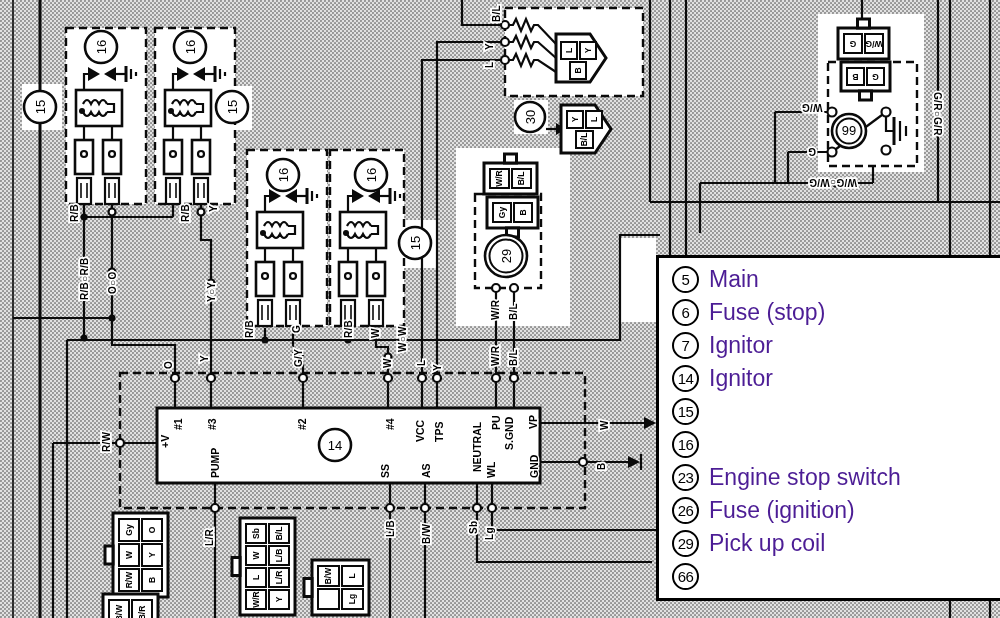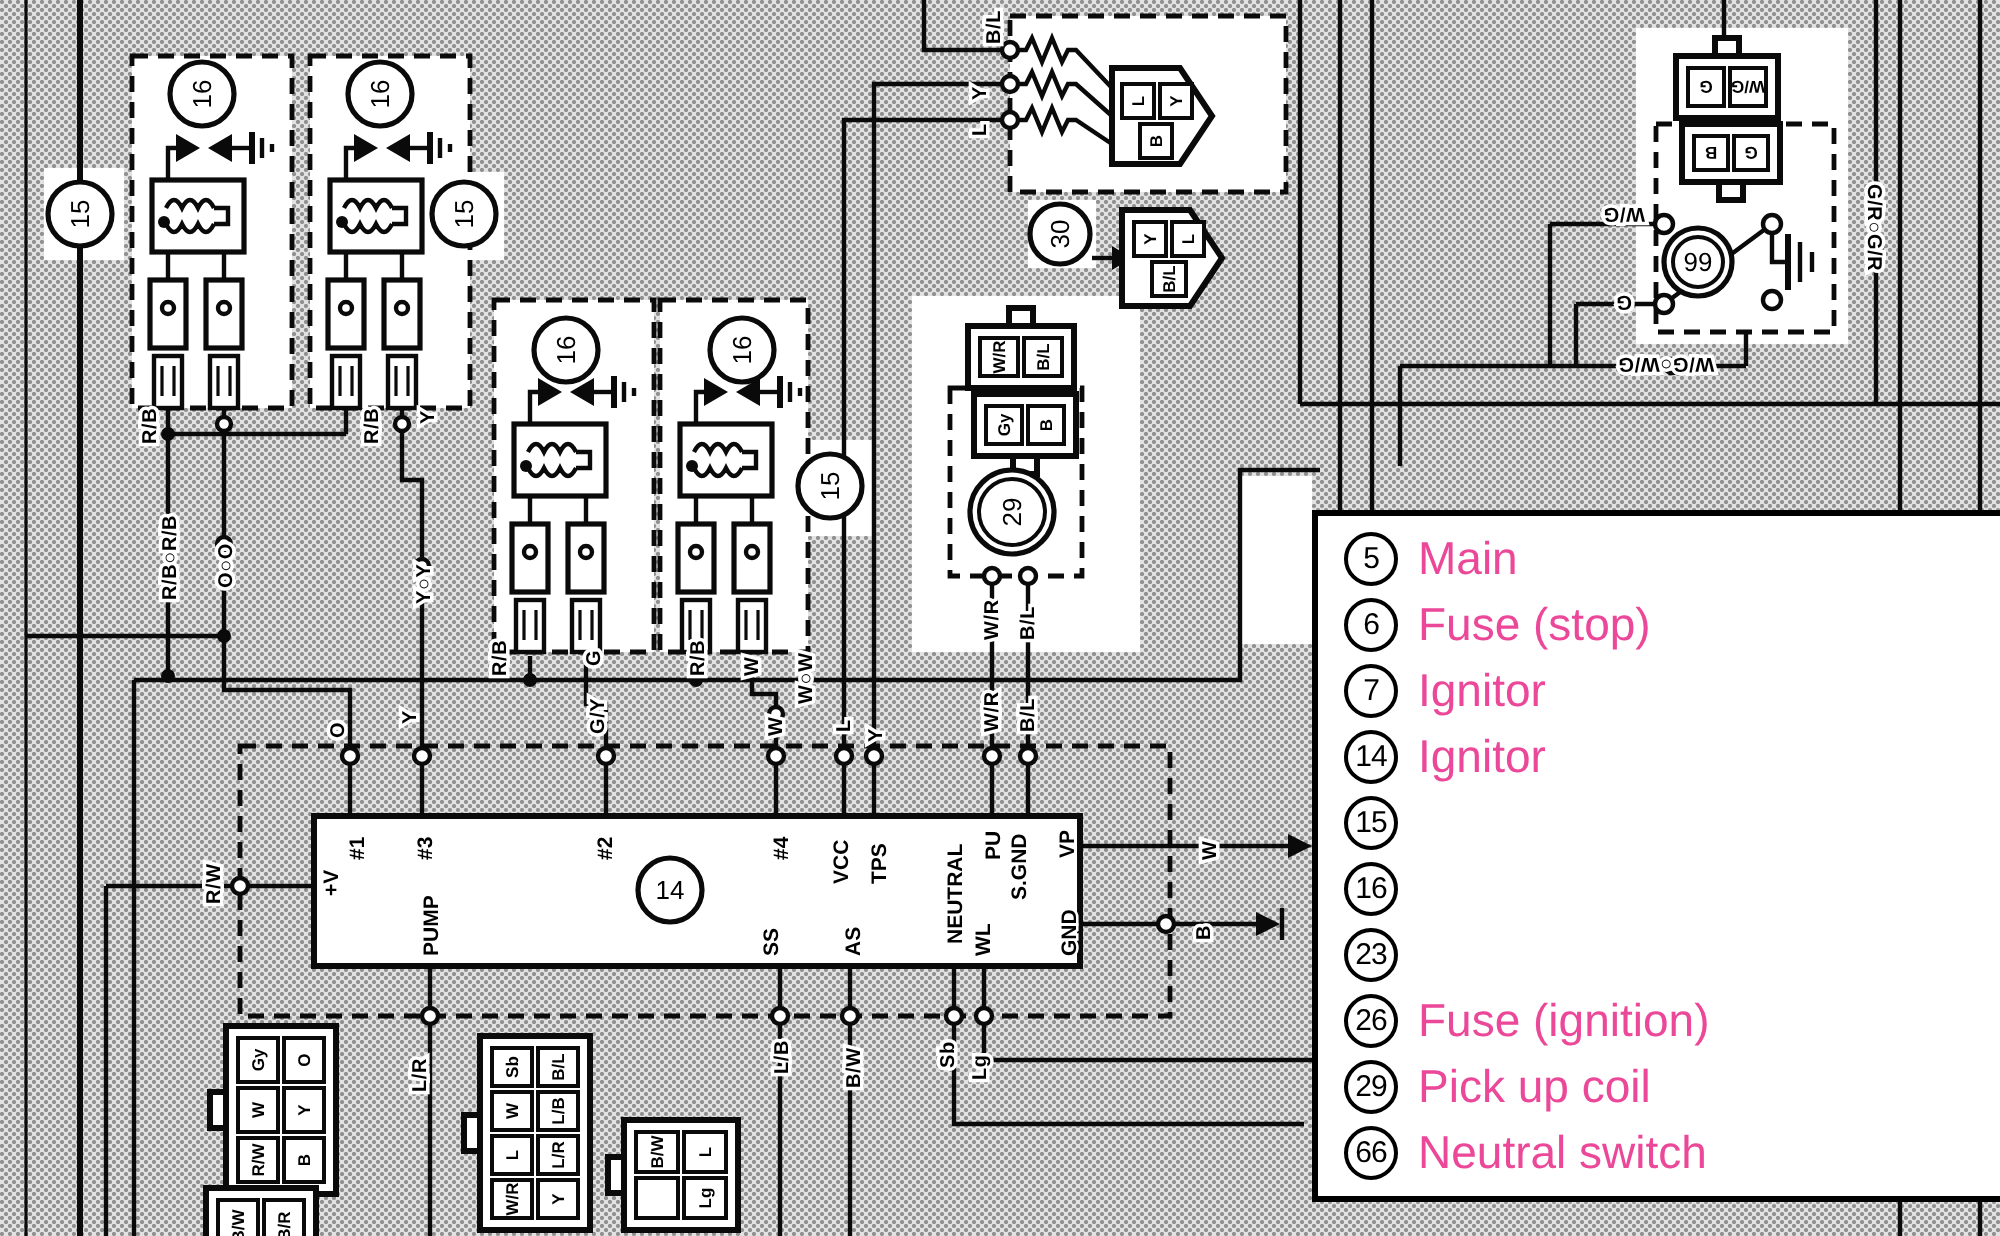--- a/index.html
+++ b/index.html
@@ -23,21 +23,21 @@
   .cbox{fill:#fff;stroke:#0a0a0a;stroke-width:3;}
   .cellr{fill:#fff;stroke:#0a0a0a;stroke-width:2;}
   
   #legend{position:absolute;left:656px;top:255px;width:352px;height:346px;
           background:#fff;border:3px solid #000;box-sizing:border-box;
           padding:5px 0 0 13px;}
   .lg-row{display:flex;align-items:center;height:33px;}
   .lg-num{flex:0 0 auto;width:27px;height:27px;border:2px solid #000;border-radius:50%;
           display:flex;align-items:center;justify-content:center;
           font-size:15px;letter-spacing:-0.5px;color:#000;box-sizing:border-box;}
-  .lg-label{margin-left:10px;font-size:23px;color:#ec4899;white-space:nowrap;}
+  .lg-label{margin-left:10px;font-size:23px;color:#4c1d95;white-space:nowrap;}
 </style>
 </head>
 <body>
 
 <div id="stage">
 
 <svg id="diag" width="1000" height="618" viewBox="0 0 1000 618" xmlns="http://www.w3.org/2000/svg">
   <defs>
     <pattern id="ht" width="4" height="4" patternUnits="userSpaceOnUse">
       <rect width="4" height="4" fill="#e2e2e2"></rect>
@@ -430,29 +430,29 @@
           <span class="lg-label">Ignitor</span>
         </div>
         <div class="lg-row">
           <span class="lg-num">15</span>
         </div>
         <div class="lg-row">
           <span class="lg-num">16</span>
         </div>
         <div class="lg-row">
           <span class="lg-num">23</span>
+          <span class="lg-label">Engine stop switch</span>
         </div>
         <div class="lg-row">
           <span class="lg-num">26</span>
           <span class="lg-label">Fuse (ignition)</span>
         </div>
         <div class="lg-row">
           <span class="lg-num">29</span>
           <span class="lg-label">Pick up coil</span>
         </div>
         <div class="lg-row">
           <span class="lg-num">66</span>
-          <span class="lg-label">Neutral switch</span>
         </div>
       </div>
 </div>
 
 </div>
 
 </body></html>

